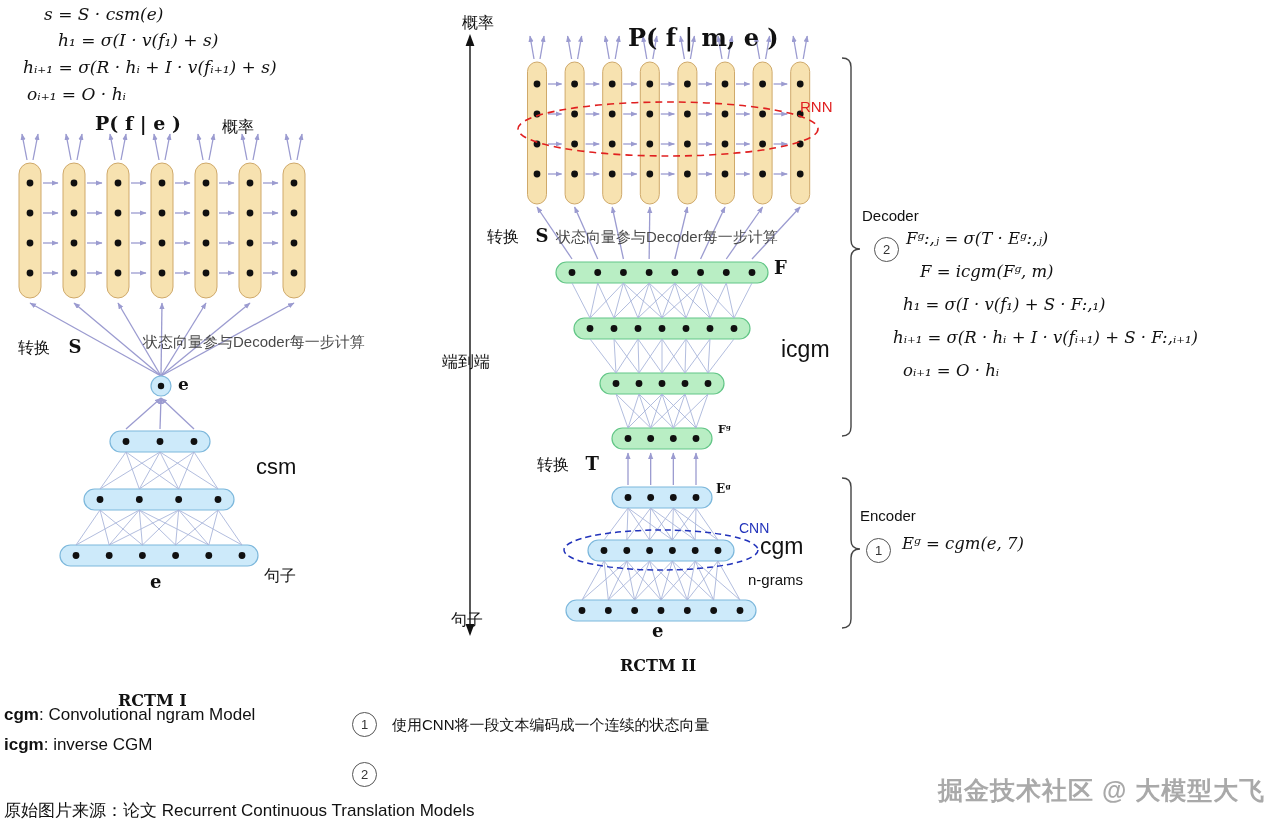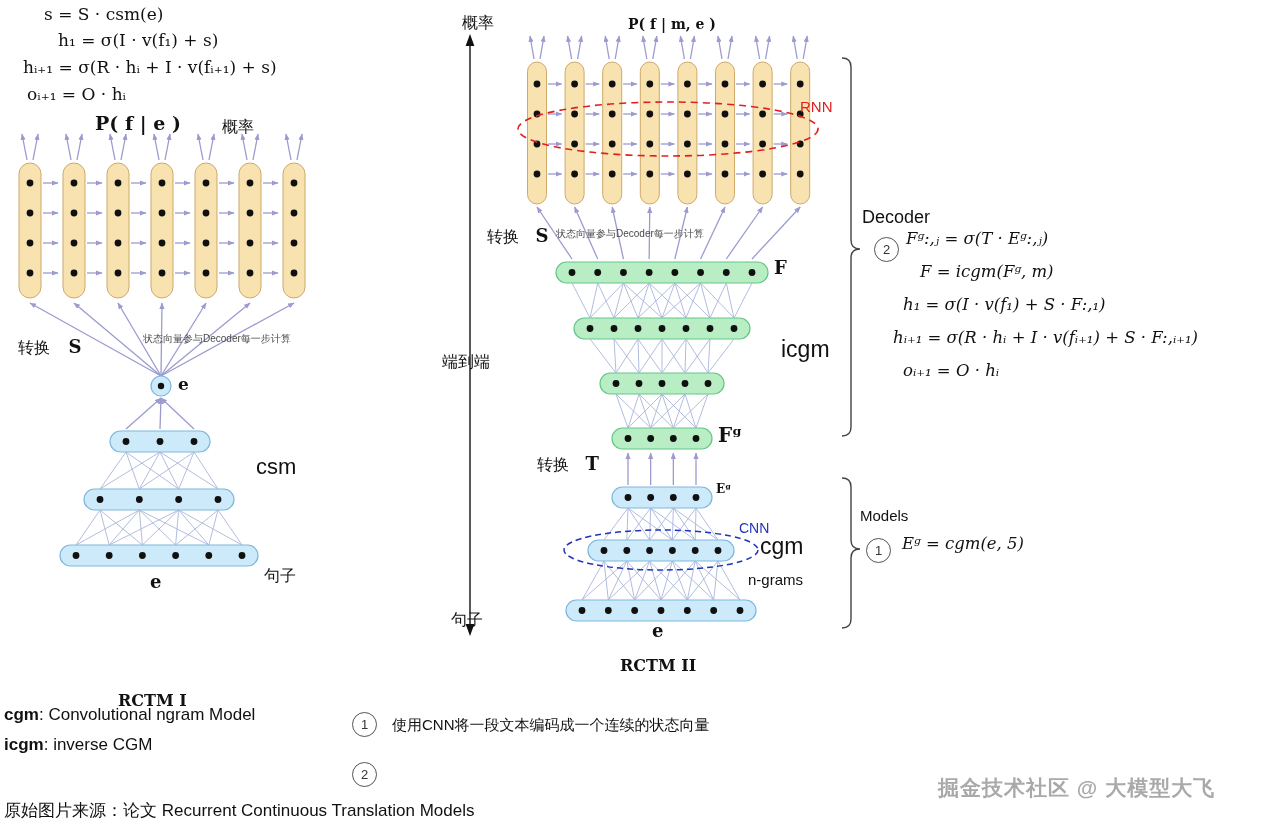--- a/index.html
+++ b/index.html
@@ -1,32 +1,32 @@
 <!DOCTYPE html>
 <html><head>
 <meta charset="utf-8">
 <style>
   html,body{margin:0;padding:0;background:#fff;}
   #stage{position:relative;width:1271px;height:831px;background:#fff;overflow:hidden;
          font-family:"Liberation Sans",sans-serif;color:#111;}
   #diagram{position:absolute;left:0;top:0;}
   .lbl{position:absolute;white-space:nowrap;color:#111;line-height:1.2;}
-  .eq{font-family:"DejaVu Serif","DejaVu Sans",serif;font-size:17px;}
+  .eq{font-family:"DejaVu Serif","DejaVu Sans",serif;font-style:italic;font-size:17px;}
   .eq2{font-family:"DejaVu Serif","DejaVu Sans",serif;font-style:italic;font-size:16.5px;}
   .serifb{font-family:"DejaVu Serif","DejaVu Sans",serif;font-weight:bold;}
   .cn{font-size:16px;}
-  .note{font-size:10px;color:#4a4a4a;}
+  .note{font-size:15px;color:#4a4a4a;}
   .red{color:#e02020;}
   .blue{color:#2233bb;}
   .circ{display:inline-flex;align-items:center;justify-content:center;width:25px;height:25px;
         border:1.3px solid #555;border-radius:50%;font-size:13px;color:#333;background:#fff;
         box-sizing:border-box;}
   .term{font-size:17px;}
   .term b{font-weight:bold;}
-  .wm{font-size:21px;color:#a9a9a9;font-weight:bold;letter-spacing:1px;}
+  .wm{font-size:25px;color:#a9a9a9;font-weight:bold;letter-spacing:1px;}
   
   .colrect{fill:#f7e2b0;stroke:#cfa96a;stroke-width:1;}
   .dot{fill:#101010;}
   .arr{stroke:#9b9bd0;stroke-width:1.3;fill:none;marker-end:url(#ah);}
   .net{stroke:#a9b6da;stroke-width:0.9;}
   .bluebar{fill:#cdeafa;stroke:#7db8dc;stroke-width:1.2;}
   .greenbar{fill:#b9eec4;stroke:#63c687;stroke-width:1.2;}
   .reddash{fill:none;stroke:#e02020;stroke-width:1.6;stroke-dasharray:7 5;}
   .bluedash{fill:none;stroke:#2233bb;stroke-width:1.5;stroke-dasharray:6 4;}
   .brace{fill:none;stroke:#444;stroke-width:1.4;}
@@ -427,59 +427,59 @@
     <span class="serifb" style="font-size:18px;margin-left:14px;">S</span>
   </div>
   <div class="lbl note" style="left:143px;top:333px;">状态向量参与Decoder每一步计算</div>
 
   <div class="lbl serifb" style="left:178px;top:374px;font-size:17px;">e</div>
   <div class="lbl" style="left:256px;top:454px;font-size:22px;">csm</div>
   <div class="lbl serifb" style="left:150px;top:571px;font-size:18px;">e</div>
   <div class="lbl cn" style="left:264px;top:566px;">句子</div>
   <div class="lbl serifb" style="left:118px;top:656px;font-size:16px;margin-top:35px;">RCTM I</div>
 
-  <div class="lbl serifb" style="left:628px;top:16px;font-size:14px;">P( f | m, e )</div>
+  <div class="lbl serifb" style="left:628px;top:24px;font-size:24px;">P( f | m, e )</div>
   <div class="lbl cn" style="left:462px;top:13px;">概率</div>
   <div class="lbl cn" style="left:442px;top:352px;">端到端</div>
   <div class="lbl cn" style="left:451px;top:610px;">句子</div>
   <div class="lbl red" style="left:800px;top:98px;font-size:15px;">RNN</div>
 
   <div class="lbl" style="left:487px;top:225px;">
     <span class="cn">转换</span>
     <span class="serifb" style="font-size:18px;margin-left:12px;">S</span>
   </div>
   <div class="lbl note" style="left:556px;top:228px;">状态向量参与Decoder每一步计算</div>
 
   <div class="lbl serifb" style="left:774px;top:257px;font-size:18px;">F</div>
   <div class="lbl" style="left:781px;top:336px;font-size:23px;">icgm</div>
-  <div class="lbl serifb" style="left:718px;top:423px;font-size:20px;">Fᵍ</div>
+  <div class="lbl serifb" style="left:718px;top:423px;font-size:11px;">Fᵍ</div>
 
   <div class="lbl" style="left:537px;top:453px;">
     <span class="cn">转换</span>
     <span class="serifb" style="font-size:18px;margin-left:12px;">T</span>
   </div>
 
   <div class="lbl serifb" style="left:716px;top:482px;font-size:12px;">Eᵍ</div>
   <div class="lbl blue" style="left:739px;top:520px;font-size:14px;">CNN</div>
   <div class="lbl" style="left:760px;top:533px;font-size:23px;">cgm</div>
   <div class="lbl" style="left:748px;top:571px;font-size:15px;">n-grams</div>
   <div class="lbl serifb" style="left:652px;top:620px;font-size:18px;">e</div>
   <div class="lbl serifb" style="left:620px;top:656px;font-size:16px;">RCTM II</div>
 
-  <div class="lbl" style="left:862px;top:207px;font-size:18px;">Decoder</div>
+  <div class="lbl" style="left:862px;top:207px;font-size:15px;">Decoder</div>
   <span class="circ lbl" style="left:874px;top:237px;">2</span>
   <div class="lbl eq2" style="left:906px;top:229px;">Fᵍ:,ⱼ = σ(T · Eᵍ:,ⱼ)</div>
   <div class="lbl eq2" style="left:920px;top:262px;">F = icgm(Fᵍ, m)</div>
   <div class="lbl eq2" style="left:903px;top:295px;">h₁ = σ(I · v(f₁) + S · F:,₁)</div>
   <div class="lbl eq2" style="left:893px;top:328px;">hᵢ₊₁ = σ(R · hᵢ + I · v(fᵢ₊₁) + S · F:,ᵢ₊₁)</div>
   <div class="lbl eq2" style="left:903px;top:361px;">oᵢ₊₁ = O · hᵢ</div>
 
-  <div class="lbl" style="left:860px;top:507px;font-size:15px;">Models</div>
+  <div class="lbl" style="left:860px;top:507px;font-size:15px;">Encoder</div>
   <span class="circ lbl" style="left:866px;top:538px;">1</span>
-  <div class="lbl eq2" style="left:902px;top:534px;">Eᵍ = cgm(e, 5)</div>
+  <div class="lbl eq2" style="left:902px;top:534px;">Eᵍ = cgm(e, 7)</div>
 
   <div class="lbl term" style="left:4px;top:705px;"><b>cgm</b><span>: Convolutional ngram Model</span></div>
   <div class="lbl term" style="left:4px;top:735px;"><b>icgm</b><span>: inverse CGM</span></div>
 
   <span class="circ lbl" style="left:352px;top:712px;">1</span>
   <div class="lbl" style="left:392px;top:716px;font-size:15px;">使用CNN将一段文本编码成一个连续的状态向量</div>
   <span class="circ lbl" style="left:352px;top:762px;">2</span>
 
   <div class="lbl" style="left:4px;top:801px;font-size:17px;">原始图片来源：论文 Recurrent Continuous Translation Models</div>
   <div class="lbl wm" style="left:938px;top:775px;">掘金技术社区 @ 大模型大飞</div>

